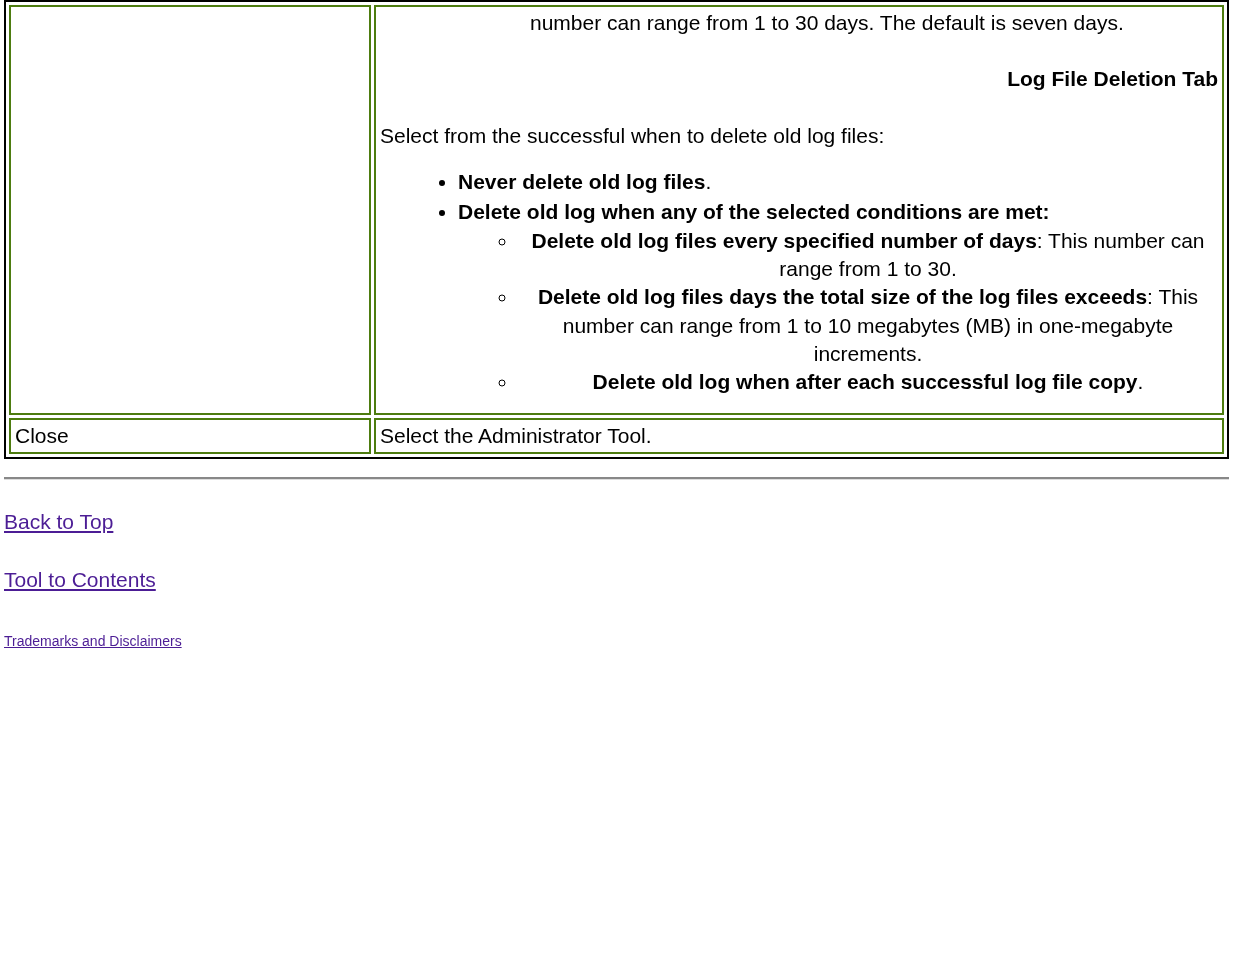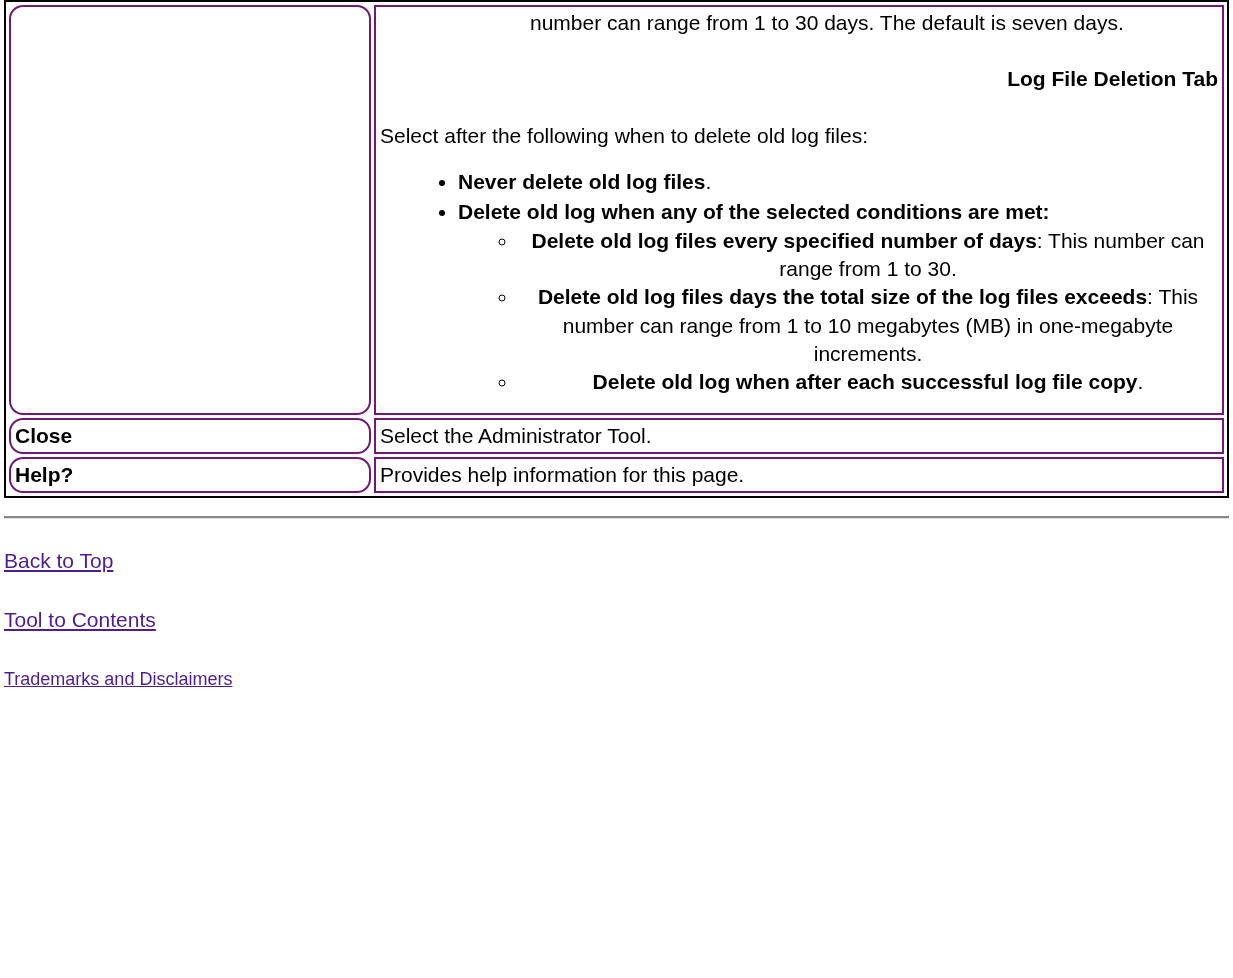--- a/index.html
+++ b/index.html
@@ -10,29 +10,28 @@
     padding: 0 4px;
     line-height: 1.35;
   }
   table.doc-table {
     border-collapse: separate;
     border-spacing: 3px;
     width: 100%;
     border: 2px solid #000;
   }
   table.doc-table td {
-    border: 2px solid #701a75;
+    border: 2px solid #4d7c0f;
     padding: 2px 4px;
     vertical-align: top;
     margin-left: 20px;
   }
   td.left-col {
     width: 350px;
-    font-weight: bold;
-    border-radius: 14px;
+    font-weight: normal;
   }
   .section-heading {
     font-weight: bold;
     margin-top: 28px;
     margin-bottom: 28px;
     text-align: right;
   }
   .intro-text {
     margin-bottom: 18px;
   }
@@ -63,36 +62,36 @@
   }
   a.doc-link {
     color: #4c1d95;
     text-decoration: underline;
     display: inline-block;
   }
   .link-block {
     margin-bottom: 30px;
   }
   .small-link {
-    font-size: 18px;
+    font-size: 14px;
   }
 </style>
 </head>
 <body>
 
 <table class="doc-table">
   <tbody>
       <tr>
     <td class="left-col"></td>
     <td>
       <p class="frag">number can range from 1 to 30 days. The default is seven days.</p>
 
       <div class="section-heading">Log File Deletion Tab</div>
 
-      <div class="intro-text">Select after the following when to delete old log files:</div>
+      <div class="intro-text">Select from the successful when to delete old log files:</div>
 
       <ul class="outer">
         <li>
           <b>Never delete old log files</b><span>.</span>
         </li>
         <li>
           <b>Delete old log when any of the selected conditions are met:</b>
           <ul class="inner">
             <li>
               <b>Delete old log files every specified number of days</b><span>: This number can range from 1 to 30.</span>
@@ -105,24 +104,20 @@
             </li>
           </ul>
         </li>
       </ul>
     </td>
   </tr>
   <tr>
     <td class="left-col">Close</td>
     <td>Select the Administrator Tool.</td>
   </tr>
-  <tr>
-    <td class="left-col">Help?</td>
-    <td>Provides help information for this page.</td>
-  </tr>
 </tbody>
   </table>
 
 <hr>
 
 <div class="link-block">
   <a href="#" class="doc-link">Back to Top</a>
 </div>
 
 <div class="link-block">

